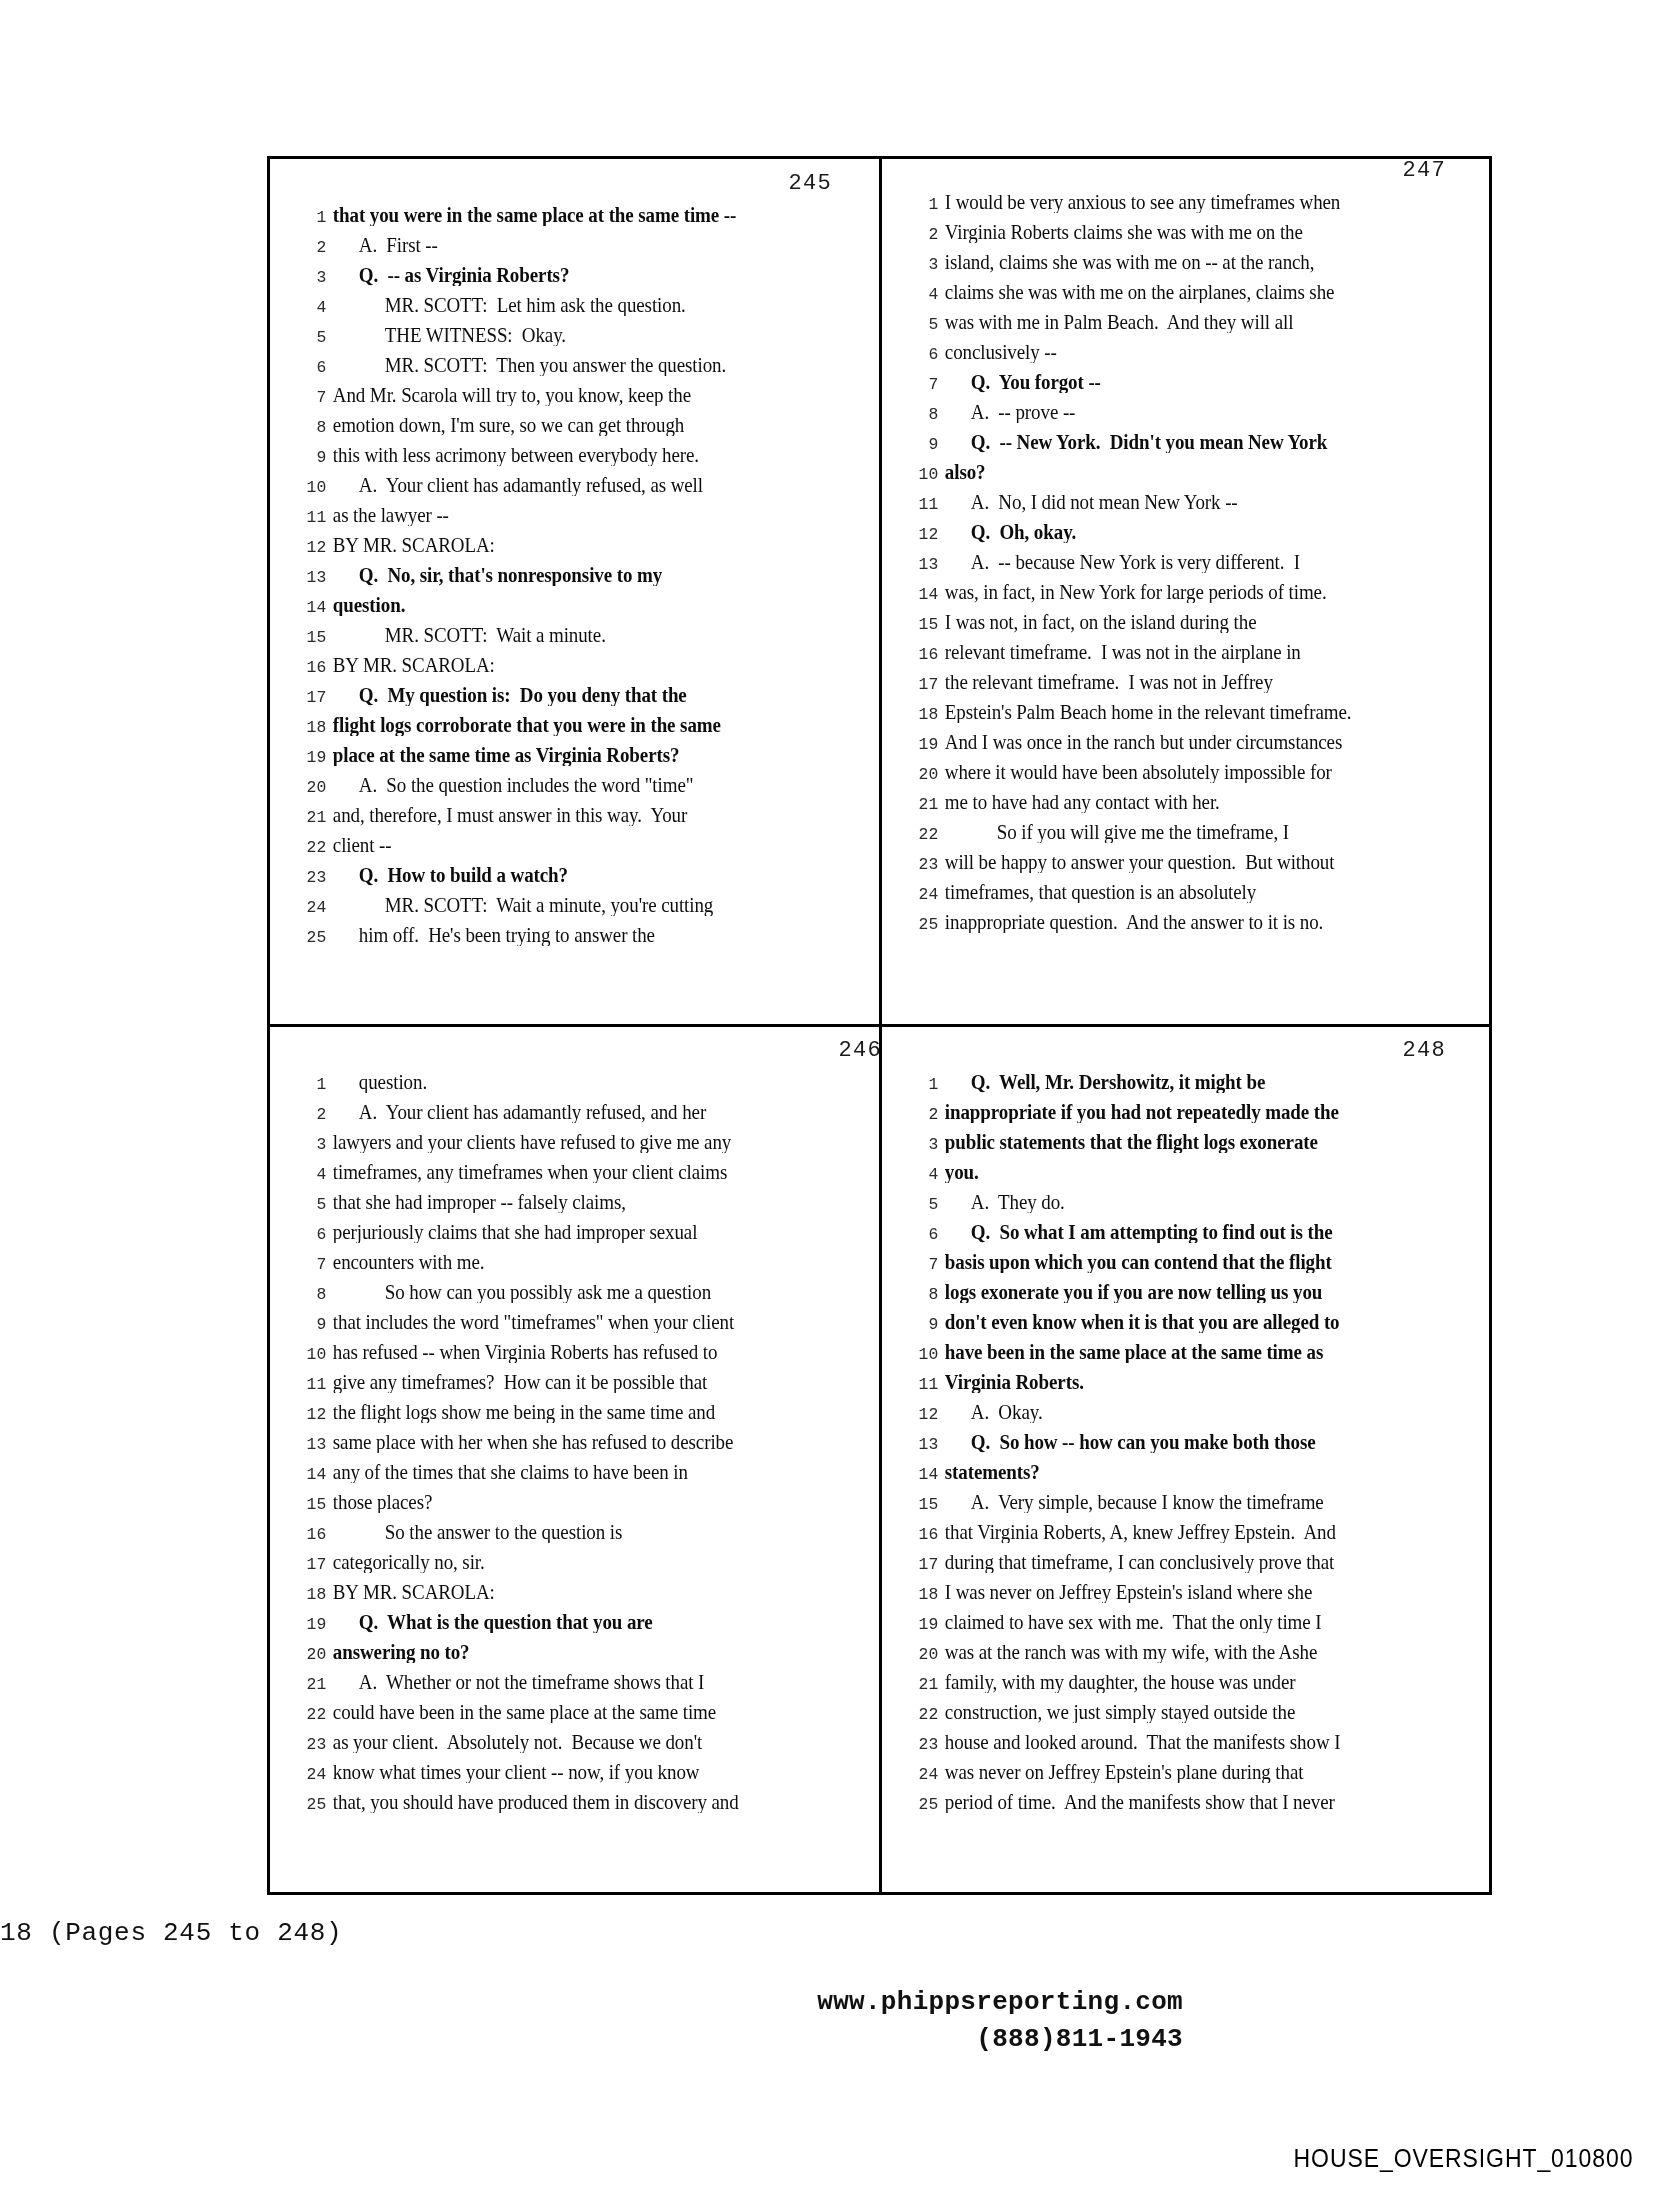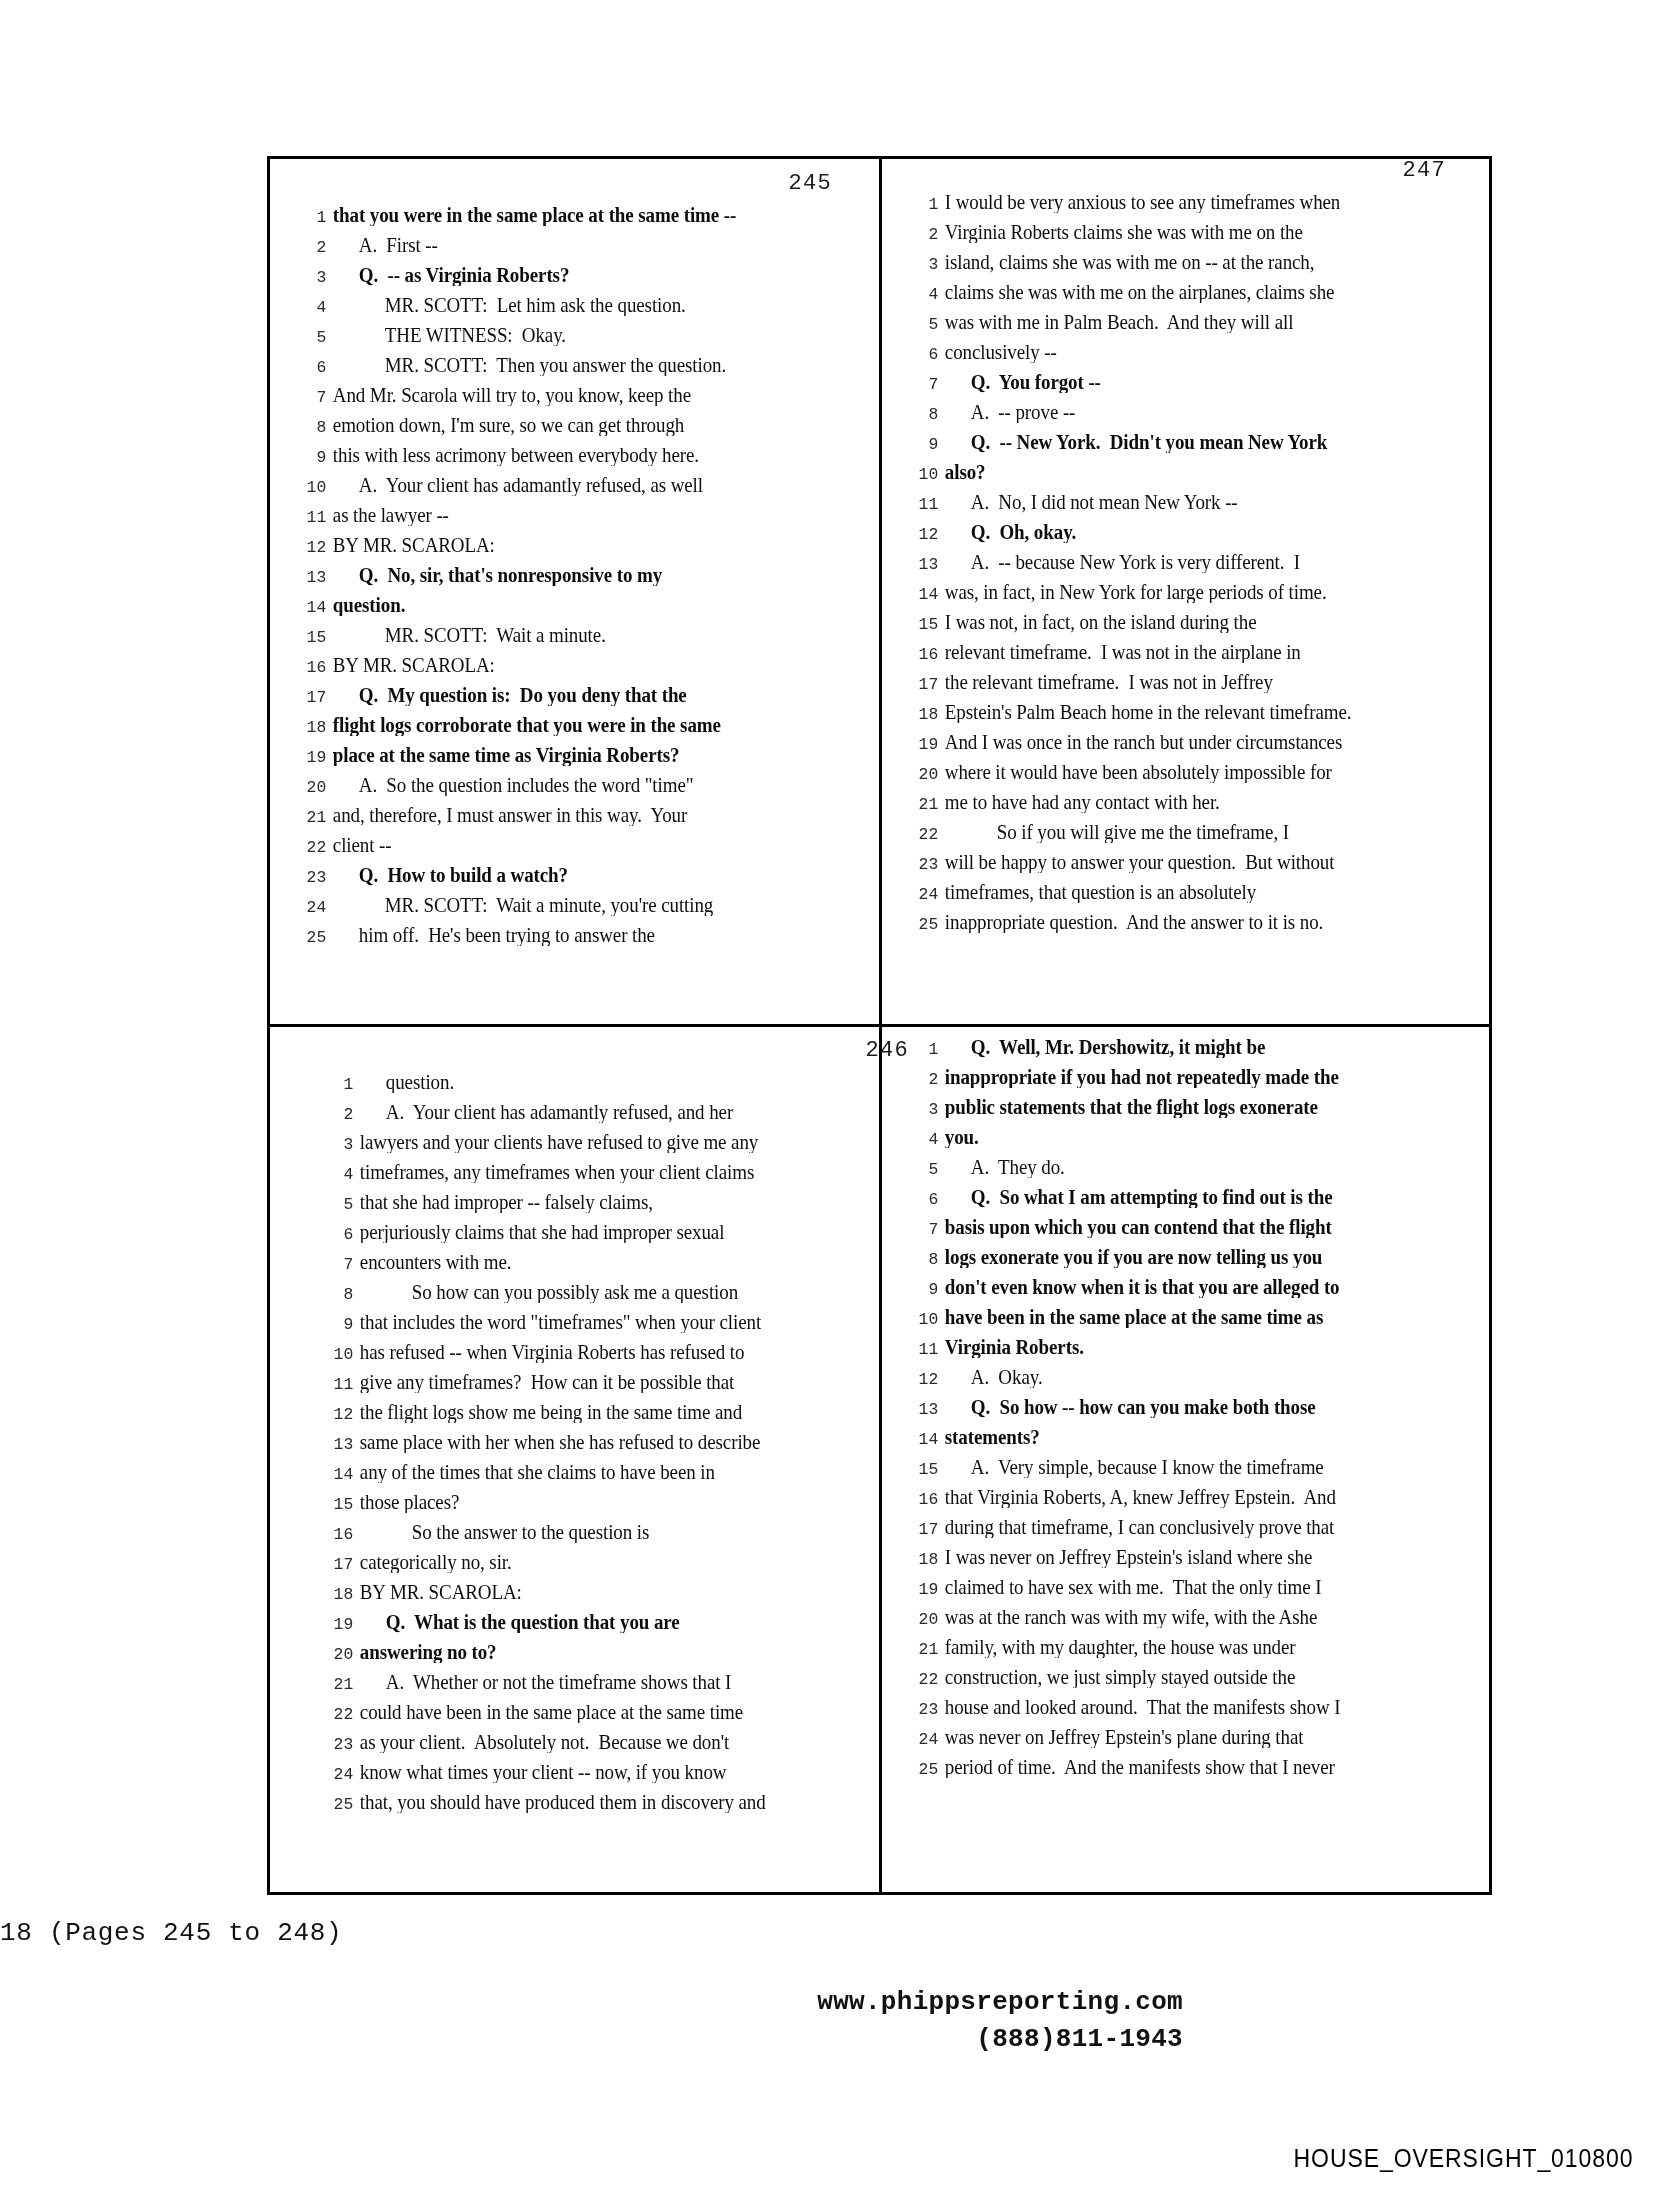--- a/index.html
+++ b/index.html
@@ -45,21 +45,21 @@
     background: #000;
   }
 
   
   .panel {
     position: absolute;
     box-sizing: border-box;
   }
   .panel.tl { left: 270px;  top: 159px;  width: 609px; height: 865px; border-radius: 17px; }
   .panel.tr { left: 882px; top: 146px;  width: 611px; height: 865px; }
-  .panel.bl { left: 270px;  top: 1026px; width: 659px; height: 868px; margin-left: 27px; }
+  .panel.bl { left: 270px;  top: 1026px; width: 659px; height: 868px; }
   .panel.br { left: 882px; top: 1026px; width: 611px; height: 868px; }
 
   .panel-number {
     font-family: "Liberation Mono", monospace;
     font-size: 22px;
     letter-spacing: 1.3px;
     color: #1a1a1a;
     text-align: right;
     padding-right: 47px;
     padding-top: 11.8px;
@@ -459,20 +459,21 @@
           <span class="ltext i0">know what times your client -- now, if you know</span>
         </div>
         <div class="tline">
           <span class="lnum">25</span>
           <span class="ltext i0">that, you should have produced them in discovery and</span>
         </div>
       </div>
   </div>
 
   <div class="panel br">
+    <div class="panel-number">248</div>
     <div class="lines">
         <div class="tline">
           <span class="lnum">1</span>
           <span class="ltext i1 b">Q.  Well, Mr. Dershowitz, it might be</span>
         </div>
         <div class="tline">
           <span class="lnum">2</span>
           <span class="ltext i0 b">inappropriate if you had not repeatedly made the</span>
         </div>
         <div class="tline">

